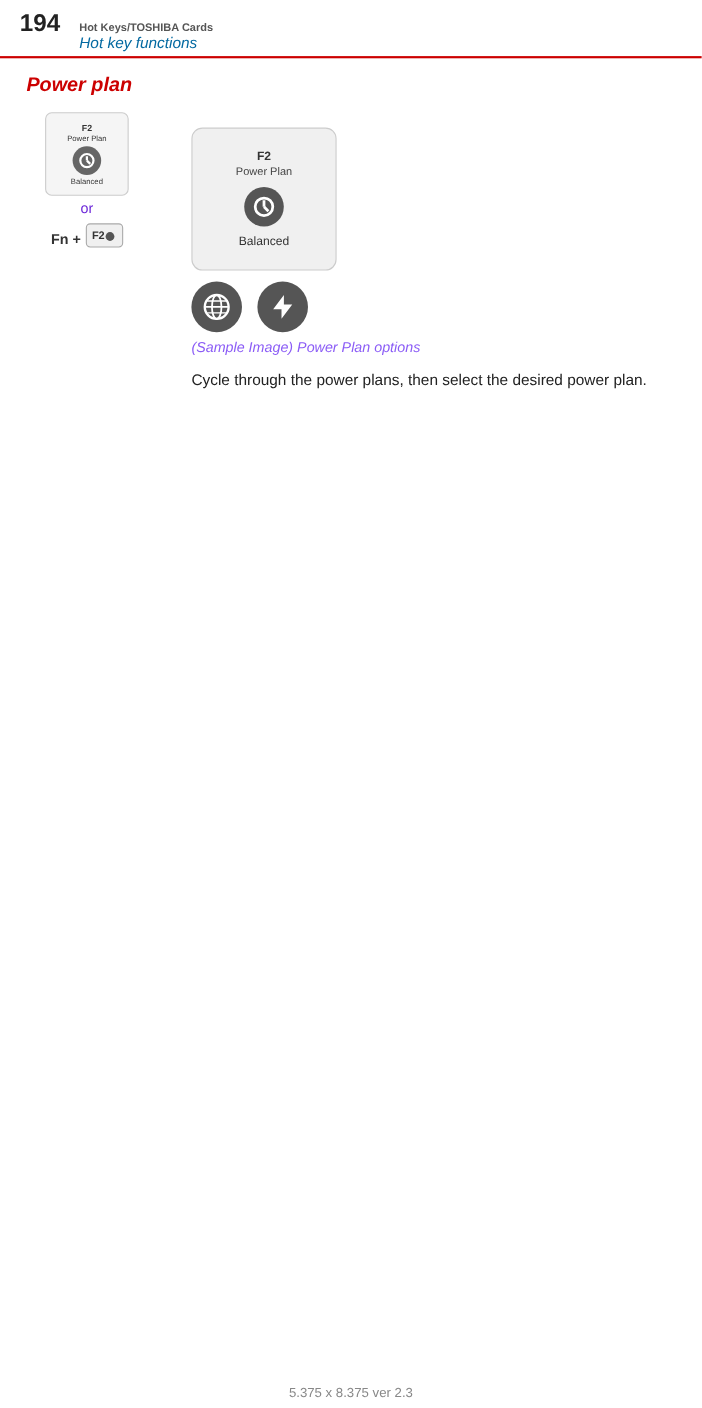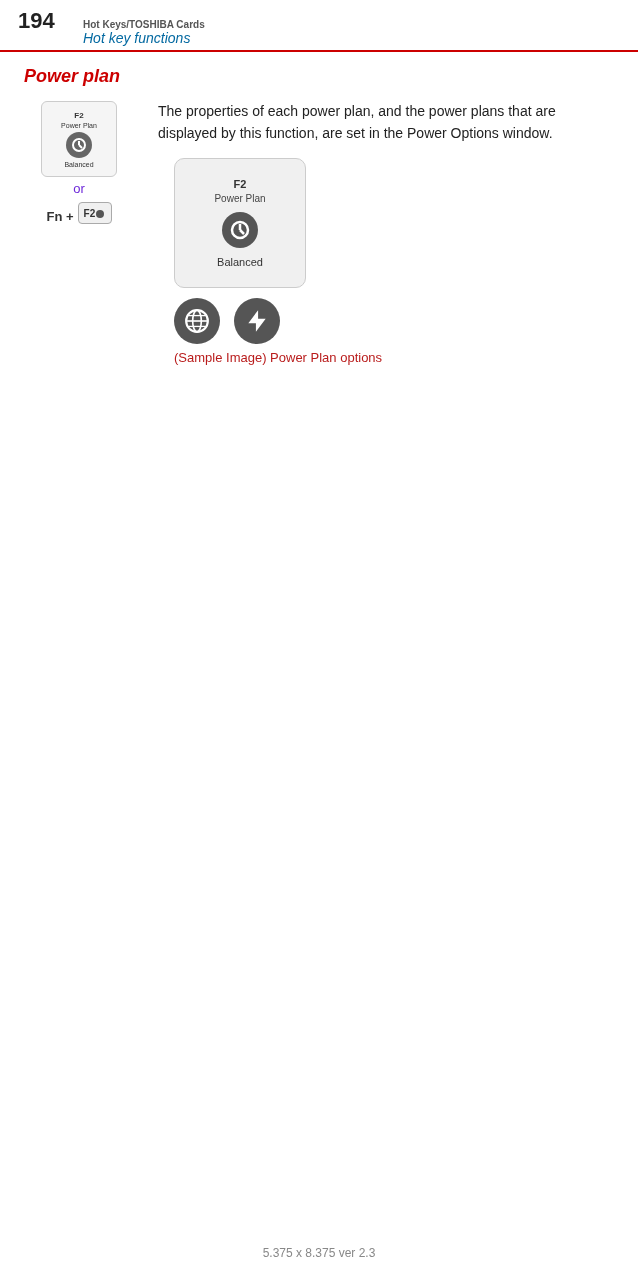--- a/index.html
+++ b/index.html
@@ -12,21 +12,20 @@
       color: #222;
       position: relative;
     }
 
     
     .page-header {
       display: flex;
       align-items: baseline;
       padding: 8px 18px 4px 18px;
       border-bottom: 2px solid #cc0000;
-      gap: 11px;
     }
     .page-number {
       font-size: 22px;
       font-weight: bold;
       color: #222;
       min-width: 50px;
     }
     .header-text {
       display: flex;
       flex-direction: column;
@@ -240,30 +239,31 @@
     }
     .icon-circle svg {
       width: 26px;
       height: 26px;
       fill: white;
     }
 
     
     .caption-text {
       font-size: 13px;
-      color: #b91c1c;
+      font-style: italic;
+      color: #8b5cf6;
       margin-top: 6px;
       margin-left: 16px;
       margin-bottom: 12px;
     }
 
     
     .page-footer {
       position: absolute;
-      bottom: 20px;
+      bottom: 7px;
       left: 0;
       right: 0;
       text-align: center;
       font-size: 12px;
       color: #888;
     }
   </style>
 </head>
 <body>
 
@@ -302,21 +302,20 @@
       <div class="fn-row">
         <span class="fn-text">Fn +</span>
         <div class="key-badge">
           <span class="key-f2">F2</span>
           <span class="key-icon-dot"></span>
         </div>
       </div>
     </div>
 
     <div class="right-col">
-      <p>The properties of each power plan, and the power plans that are displayed by this function, are set in the Power Options window.</p>
 
       <div class="large-card-area">
         <div class="card-large">
           <span class="cl-key">F2</span>
           <span class="cl-title">Power Plan</span>
           <div class="cl-icon">
             <svg width="22" height="22" viewBox="0 0 22 22" fill="white">
               <circle cx="11" cy="11" r="8" fill="none" stroke="white" stroke-width="2.5"></circle>
               <line x1="11" y1="5" x2="11" y2="11" stroke="white" stroke-width="2.5"></line>
               <line x1="11" y1="11" x2="15" y2="15" stroke="white" stroke-width="2.5"></line>
@@ -339,18 +338,19 @@
 
           <div class="icon-circle">
             <svg viewBox="0 0 24 24">
               <polygon points="13,2 4,14 11,14 11,22 20,10 13,10" fill="white"></polygon>
             </svg>
           </div>
         </div>
 
         <div class="caption-text">(Sample Image) Power Plan options</div>
 
+        <p style="margin-left:16px; font-size:14px; line-height:1.55;">Cycle through the power plans, then select the desired power plan.</p>
       </div>
     </div>
   </div>
 </div>
 
 <div class="page-footer">5.375 x 8.375 ver 2.3</div>
 
 </body></html>

